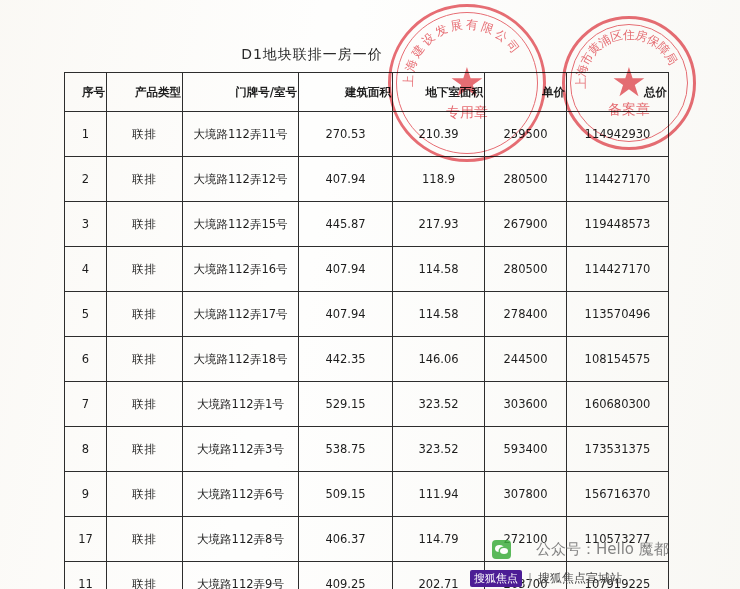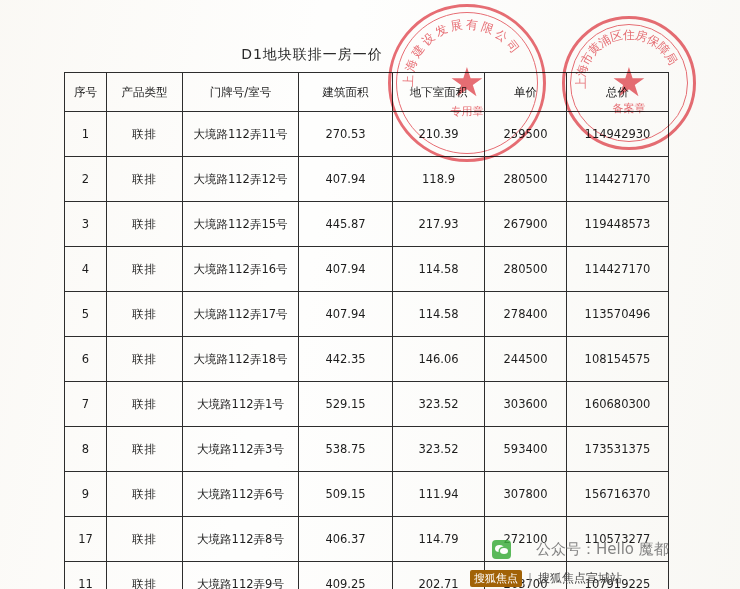--- a/index.html
+++ b/index.html
@@ -52,21 +52,22 @@
   table.price-table td {
     border: 1px solid #2d2d2d;
     font-size: 11.5px;
     color: #1d1d1d;
     text-align: center;
     font-family: "DejaVu Sans", sans-serif;
     background: transparent;
   }
   table.price-table th {
     height: 36px;
-    font-weight: normal;
+    font-weight: bold;
+    text-align: right;
   }
   table.price-table td {
     height: 42px;
   }
   col.c0 { width: 42px; }
   col.c1 { width: 76px; }
   col.c2 { width: 116px; }
   col.c3 { width: 94px; }
   col.c4 { width: 92px; }
   col.c5 { width: 82px; }
@@ -112,21 +113,21 @@
     color: #e0353f;
     font-family: "DejaVu Sans", sans-serif;
     transform-origin: 0 0;
     white-space: nowrap;
   }
   .stamp .mid-text {
     position: absolute;
     left: 50%;
     top: 64%;
     transform: translateX(-50%);
-    font-size: 11px;
+    font-size: 14px;
     color: #e0353f;
     white-space: nowrap;
     font-family: Liberation Mono, monospace;
   }
 
   #stamp-dev {
     left: 388px;
     top: 4px;
     width: 152px;
     height: 152px;
@@ -187,21 +188,21 @@
     display: flex;
     align-items: center;
     gap: 6px;
     font-size: 12px;
     color: #4a4a4a;
     font-family: "DejaVu Sans", sans-serif;
   }
   .footer-bar .sohu-logo {
     display: inline-block;
     padding: 1px 4px;
-    background: #a16207;
+    background: #4c1d95;
     color: #fff;
     border-radius: 2px;
     font-size: 11px;
   }
   .footer-bar .sep {
     color: #9a9a9a;
   }
 </style>
 </head>
 <body>

